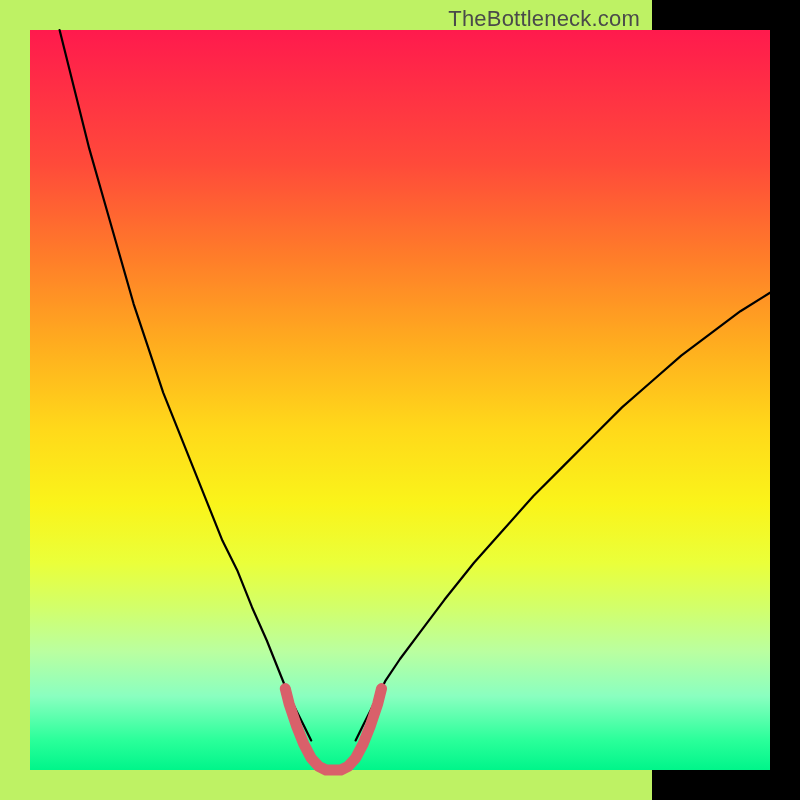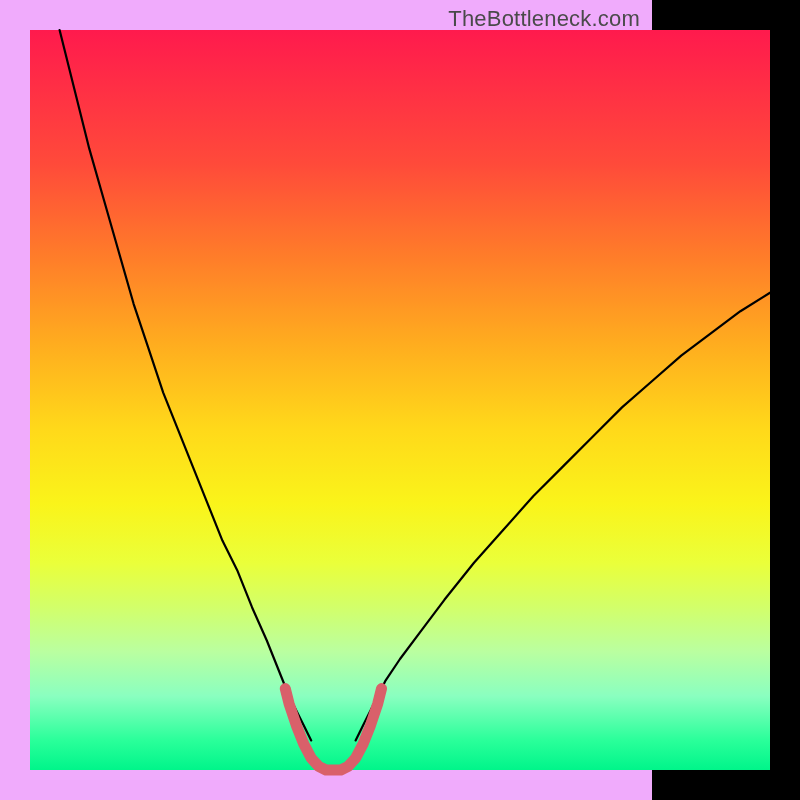--- a/index.html
+++ b/index.html
@@ -8,21 +8,21 @@
     width: 800px;
     height: 800px;
     background: #000;
     overflow: hidden;
     font-family: Arial, Helvetica, sans-serif;
   }
   .frame {
     position: relative;
     width: 652px;
     height: 800px;
-    background: #f0abfc;
+    background: #bef264;
   }
   .plot-area {
     position: absolute;
     left: 30px;
     top: 30px;
     width: 740px;
     height: 740px;
     background: linear-gradient(to bottom,
       #ff1a4d 0%,
       #ff4a3a 18%,

